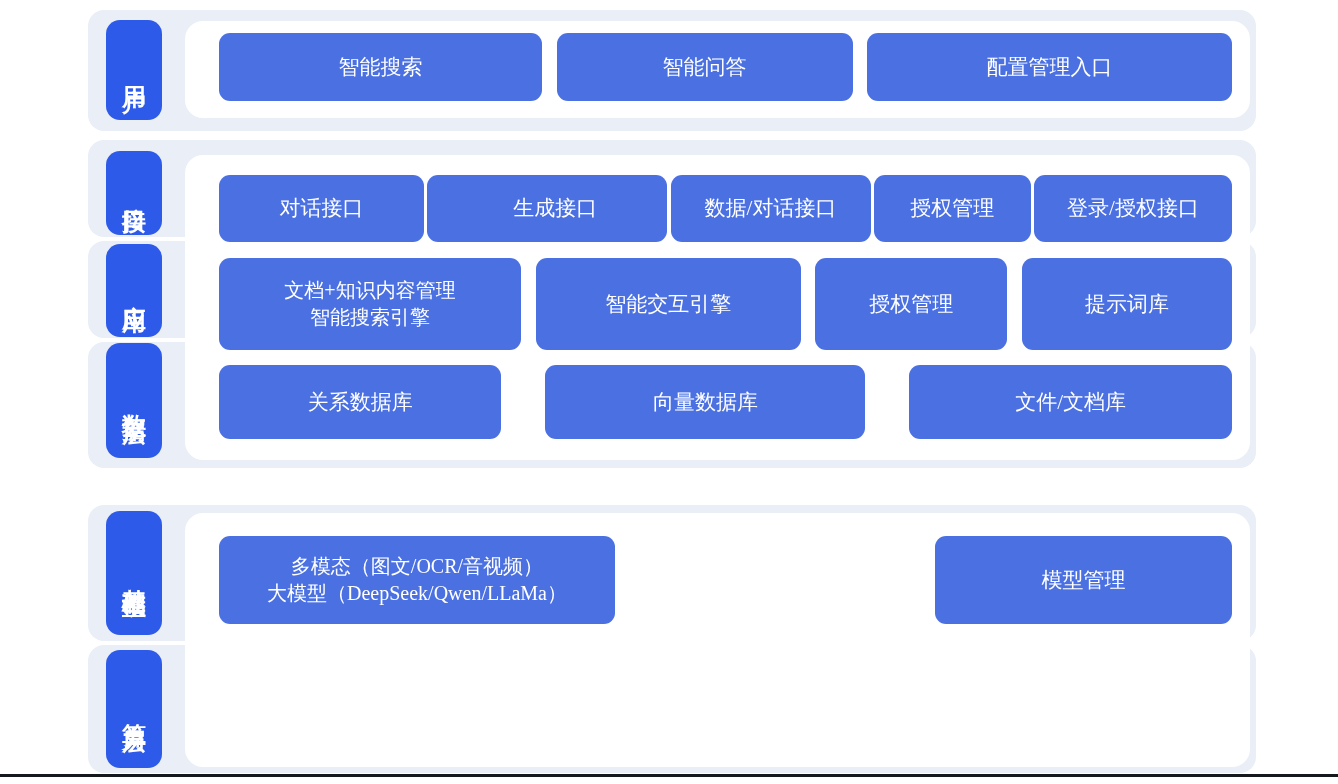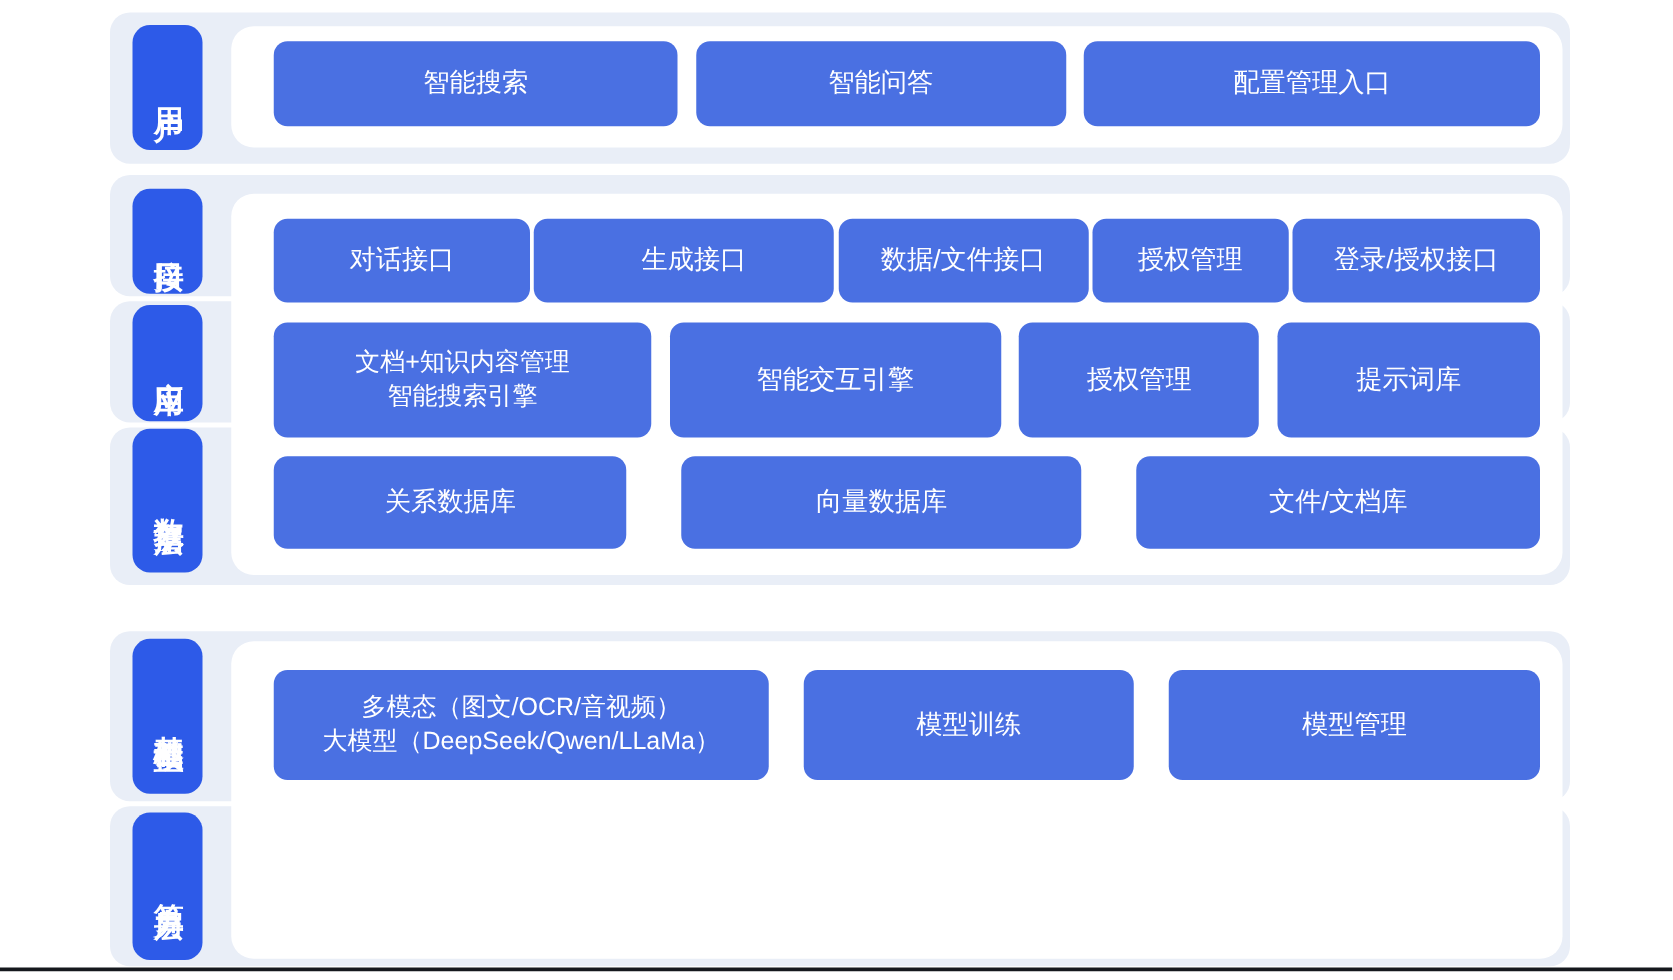--- a/index.html
+++ b/index.html
@@ -38,20 +38,21 @@
   .white-card {
     position: absolute;
     left: 97px; right: 6px;
     background: #ffffff;
     border-radius: 18px;
     z-index: 2;
     box-sizing: border-box;
     padding: 0 18px 0 34px;
     display: flex;
     flex-direction: column;
+    font-family: Liberation Serif, serif;
   }
   .row {
     display: flex;
     justify-content: space-between;
     align-items: stretch;
   }
   .node {
     background: #4a70e2;
     border-radius: 11px;
     color: #ffffff;
@@ -95,21 +96,21 @@
     <div class="band" style="top:202px;height:126px;"></div>
 
     <div class="vlabel" style="top:11px;height:84px;">接口</div>
     <div class="vlabel" style="top:104px;height:93px;">应用</div>
     <div class="vlabel" style="top:203px;height:115px;">数据层</div>
 
     <div class="white-card" style="top:15px;height:305px;padding-top:20px;">
       <div class="row" style="height:67px;">
         <div class="node" style="width:205px;">对话接口</div>
         <div class="node" style="width:240px;padding-left:16px;">生成接口</div>
-        <div class="node" style="width:200px;">数据/文件接口</div>
+        <div class="node" style="width:200px;">数据/对话接口</div>
         <div class="node" style="width:157px;">授权管理</div>
         <div class="node" style="width:198px;">登录/授权接口</div>
       </div>
       <div class="row" style="height:92px;margin-top:16px;">
         <div class="node small-text" style="width:302px;">文档+知识内容管理
 智能搜索引擎</div>
         <div class="node" style="width:265px;">智能交互引擎</div>
         <div class="node" style="width:192px;">授权管理</div>
         <div class="node" style="width:210px;">提示词库</div>
       </div>
@@ -125,20 +126,19 @@
     <div class="band" style="top:0;height:136px;"></div>
     <div class="band" style="top:140px;height:128px;"></div>
 
     <div class="vlabel" style="top:6px;height:124px;letter-spacing:2px;">基础模型</div>
     <div class="vlabel" style="top:145px;height:118px;">算力层</div>
 
     <div class="white-card" style="top:8px;height:254px;padding-top:23px;justify-content:space-between;">
       <div class="row" style="height:88px;">
         <div class="node small-text" style="width:396px;">多模态（图文/OCR/音视频）
 大模型（DeepSeek/Qwen/LLaMa）</div>
-        <div class="node" style="width:264px;">模型训练</div>
         <div class="node" style="width:297px;">模型管理</div>
       </div>
     </div>
   </div>
 
   <div class="bottom-rule"></div>
 </div>
 
 </body></html>

